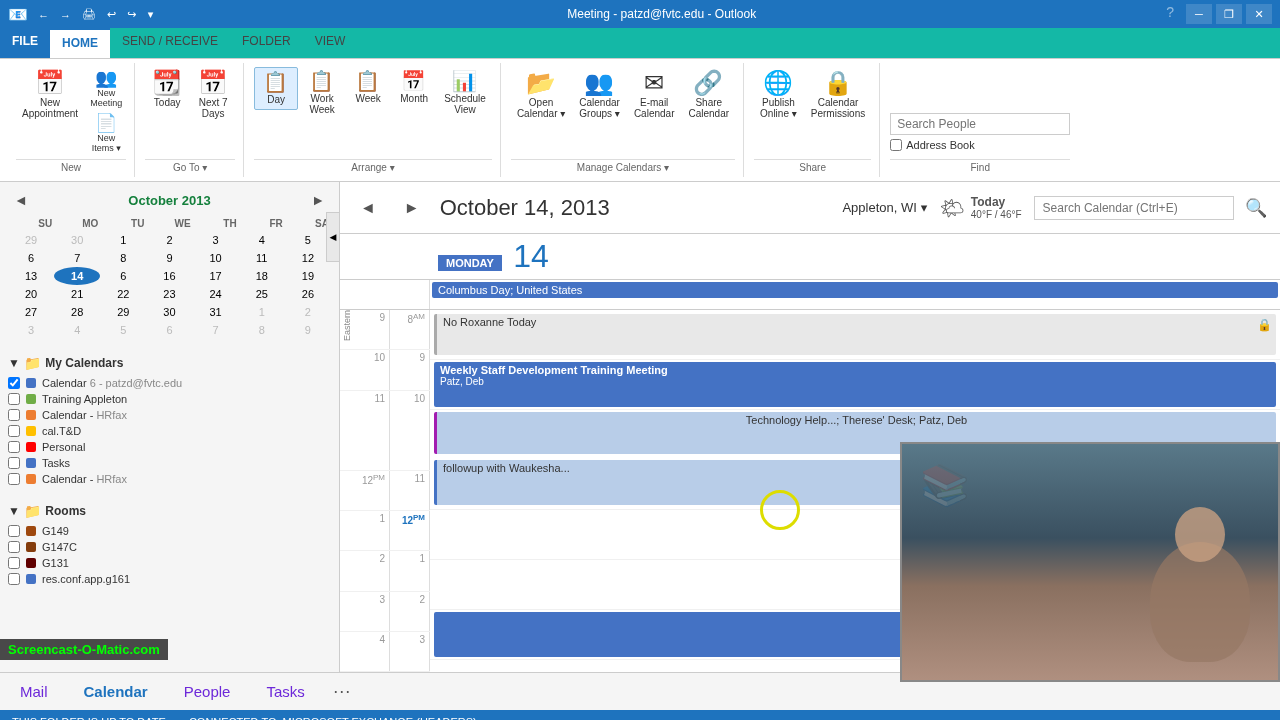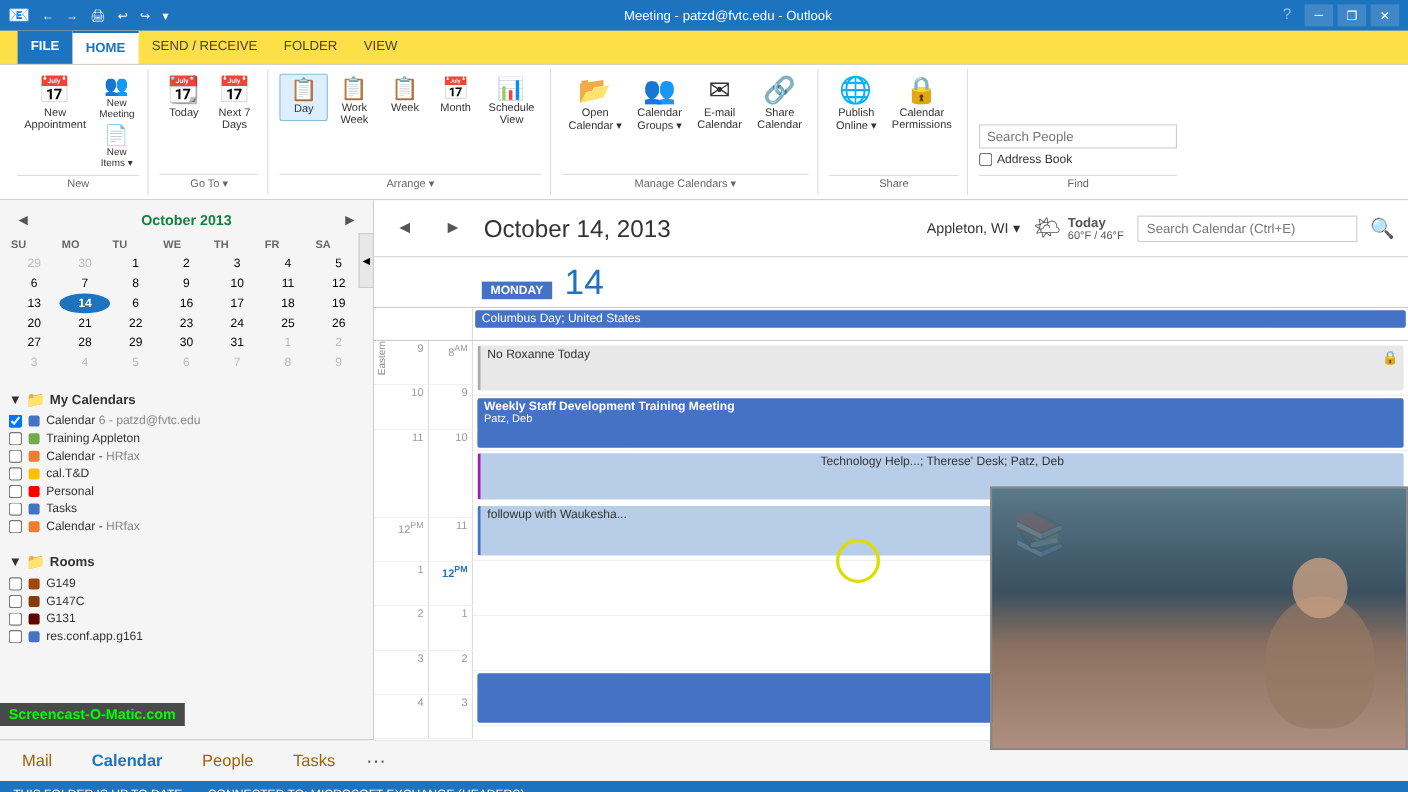--- a/index.html
+++ b/index.html
@@ -37,21 +37,21 @@
     .address-book-row { display: flex; align-items: center; gap: 4px; font-size: 11px; color: #333; }
     .addr-checkbox { width: 12px; height: 12px; }
 
     
     .sidebar { width: 340px; background: #f5f5f5; border-right: 1px solid #ccc; overflow-y: auto; display: flex; flex-direction: column; }
     .mini-calendar { padding: 8px; }
     .mini-cal-header { display: flex; align-items: center; justify-content: space-between; margin-bottom: 6px; }
     .mini-cal-nav { background: none; border: none; cursor: pointer; color: #555; font-size: 14px; padding: 2px 6px; }
     .mini-cal-title { font-size: 13px; font-weight: 600; color: #15803d; }
     .mini-cal-grid { width: 100%; border-collapse: collapse; }
-    .mini-cal-grid th { font-size: 10px; color: #666; text-align: left; padding: 2px; width: 30px; }
+    .mini-cal-grid th { font-size: 10px; color: #666; text-align: right; padding: 2px; width: 30px; }
     .mini-cal-grid td { font-size: 11px; text-align: center; padding: 3px 2px; cursor: pointer; border-radius: 2px; }
     .mini-cal-grid td.other-month { color: #bbb; }
     .mini-cal-grid td.today { background: #1e73be; color: white; border-radius: 50%; font-weight: bold; }
 
     
     .cal-section { padding: 8px; }
     .cal-section-header { display: flex; align-items: center; gap: 4px; font-size: 12px; font-weight: 600; color: #333; margin-bottom: 4px; cursor: pointer; }
     .cal-item { display: flex; align-items: center; gap: 6px; padding: 2px 0; font-size: 11px; color: #333; cursor: pointer; }
     .cal-checkbox { width: 12px; height: 12px; }
     .cal-color-dot { width: 10px; height: 10px; border-radius: 2px; display: inline-block; }
@@ -75,21 +75,21 @@
     .event-block { position: absolute; left: 4px; right: 4px; border-radius: 2px; padding: 2px 6px; font-size: 11px; overflow: hidden; cursor: pointer; }
     .event-blue { background: #4472C4; color: white; }
     .event-light { background: #a8c4e8; color: #333; border-left: 3px solid #4472C4; }
     .event-gray { background: #e8e8e8; color: #333; border-left: 3px solid #aaa; }
 
     
     .status-bar { background: #1e73be; height: 24px; display: flex; align-items: center; padding: 0 12px; font-size: 11px; color: white; gap: 20px; }
 
     
     .bottom-nav { background: #f5f5f5; border-top: 1px solid #ccc; height: 38px; display: flex; align-items: center; padding: 0 12px; gap: 20px; }
-    .bottom-nav-item { font-size: 15px; color: #a16207; cursor: pointer; padding: 4px 8px; border-radius: 2px; }
+    .bottom-nav-item { font-size: 15px; color: #6d28d9; cursor: pointer; padding: 4px 8px; border-radius: 2px; }
     .bottom-nav-item.active { color: #1e73be; font-weight: 600; }
     .bottom-nav-more { font-size: 18px; color: #555; cursor: pointer; }
 
     
     .video-overlay { position: fixed; right: 0; bottom: 38px; width: 380px; height: 240px; background: #333; border: 2px solid #888; overflow: hidden; z-index: 100; }
     .video-placeholder { width: 100%; height: 100%; background: linear-gradient(135deg, #4a4a4a 0%, #2a2a2a 100%); display: flex; align-items: center; justify-content: center; }
 
     
     .watermark { position: fixed; bottom: 60px; left: 0; background: rgba(0,0,0,0.7); color: #00ff00; font-size: 13px; font-weight: bold; padding: 3px 8px; z-index: 200; }
 
@@ -113,21 +113,21 @@
   </div>
   <span class="title-bar-title">Meeting - patzd@fvtc.edu - Outlook</span>
   <div class="title-bar-controls">
     <span style="font-size:14px; color:rgba(255,255,255,0.5); cursor:pointer; margin-right:8px;">?</span>
     <button class="title-bar-btn">─</button>
     <button class="title-bar-btn">❐</button>
     <button class="title-bar-btn close">✕</button>
   </div>
 </div>
 
-<div style="background:#fde047; border-bottom:1px solid #ccc; display:flex;padding-left:16px;">
+<div style="background:#14b8a6; border-bottom:1px solid #ccc; display:flex;">
   <div class="ribbon-tab" style="background:#1e73be; color:white; font-weight:600;">FILE</div>
   <div class="ribbon-tab active">HOME</div>
   <div class="ribbon-tab">SEND / RECEIVE</div>
   <div class="ribbon-tab">FOLDER</div>
   <div class="ribbon-tab">VIEW</div>
 </div>
 
 <div class="ribbon">
 
   <div class="ribbon-group">
@@ -400,21 +400,21 @@
       <button class="cal-nav-btn">►</button>
       <span class="cal-date-title">October 14, 2013</span>
       <div class="location-dropdown">
         <span>Appleton, WI</span>
         <span>▾</span>
       </div>
       <div class="weather-info">
         <span class="weather-icon">🌤</span>
         <div>
           <div style="font-weight:600; font-size:12px;">Today</div>
-          <div style="font-size:10px;">60°F / 46°F</div>
+          <div style="font-size:10px;">40°F / 46°F</div>
         </div>
       </div>
       <input type="text" class="cal-search" placeholder="Search Calendar (Ctrl+E)" style="">
       <span style="font-size:18px; cursor:pointer;">🔍</span>
     </div>
 
     <div style="background:white; border-bottom:1px solid #ccc; display:flex; padding-left:90px;">
       <div style="flex:1; text-align:left; padding:4px 8px;">
         <div style="font-size:11px; color:#666; font-weight:600; background:#4472C4; color:white; display:inline-block; padding:2px 8px;">MONDAY</div>
         <div style="font-size:32px; color:#1e73be; font-weight:300; display:inline-block; margin-left:8px;">14</div>

